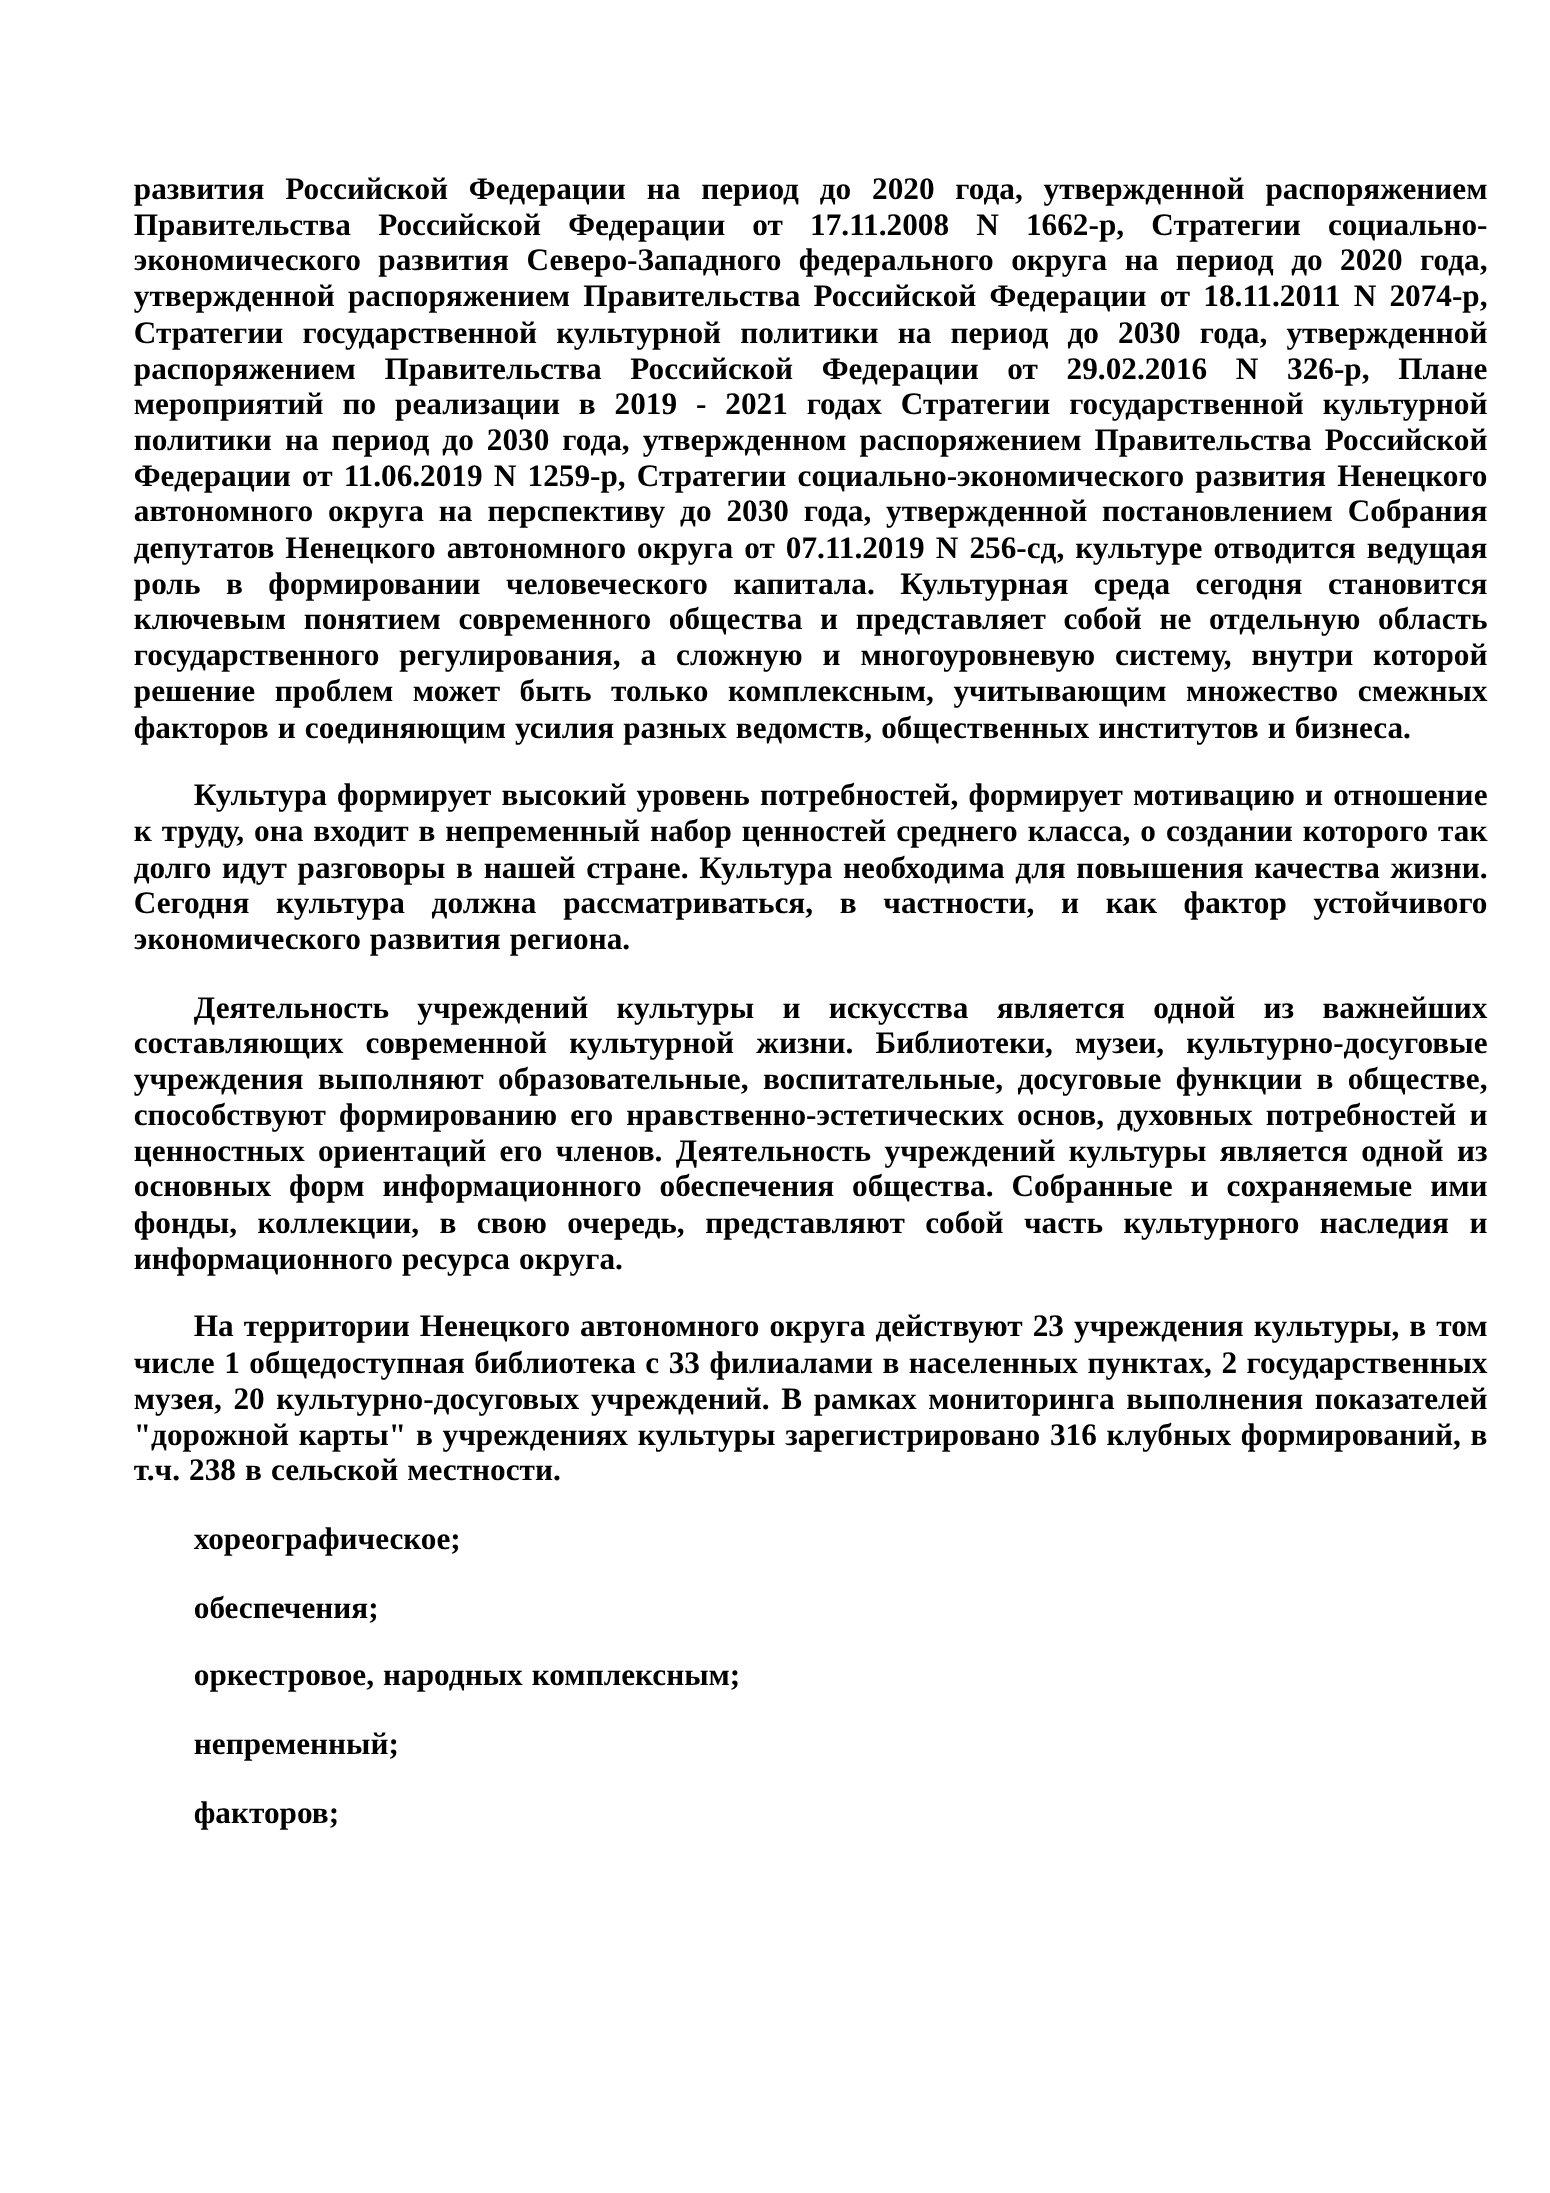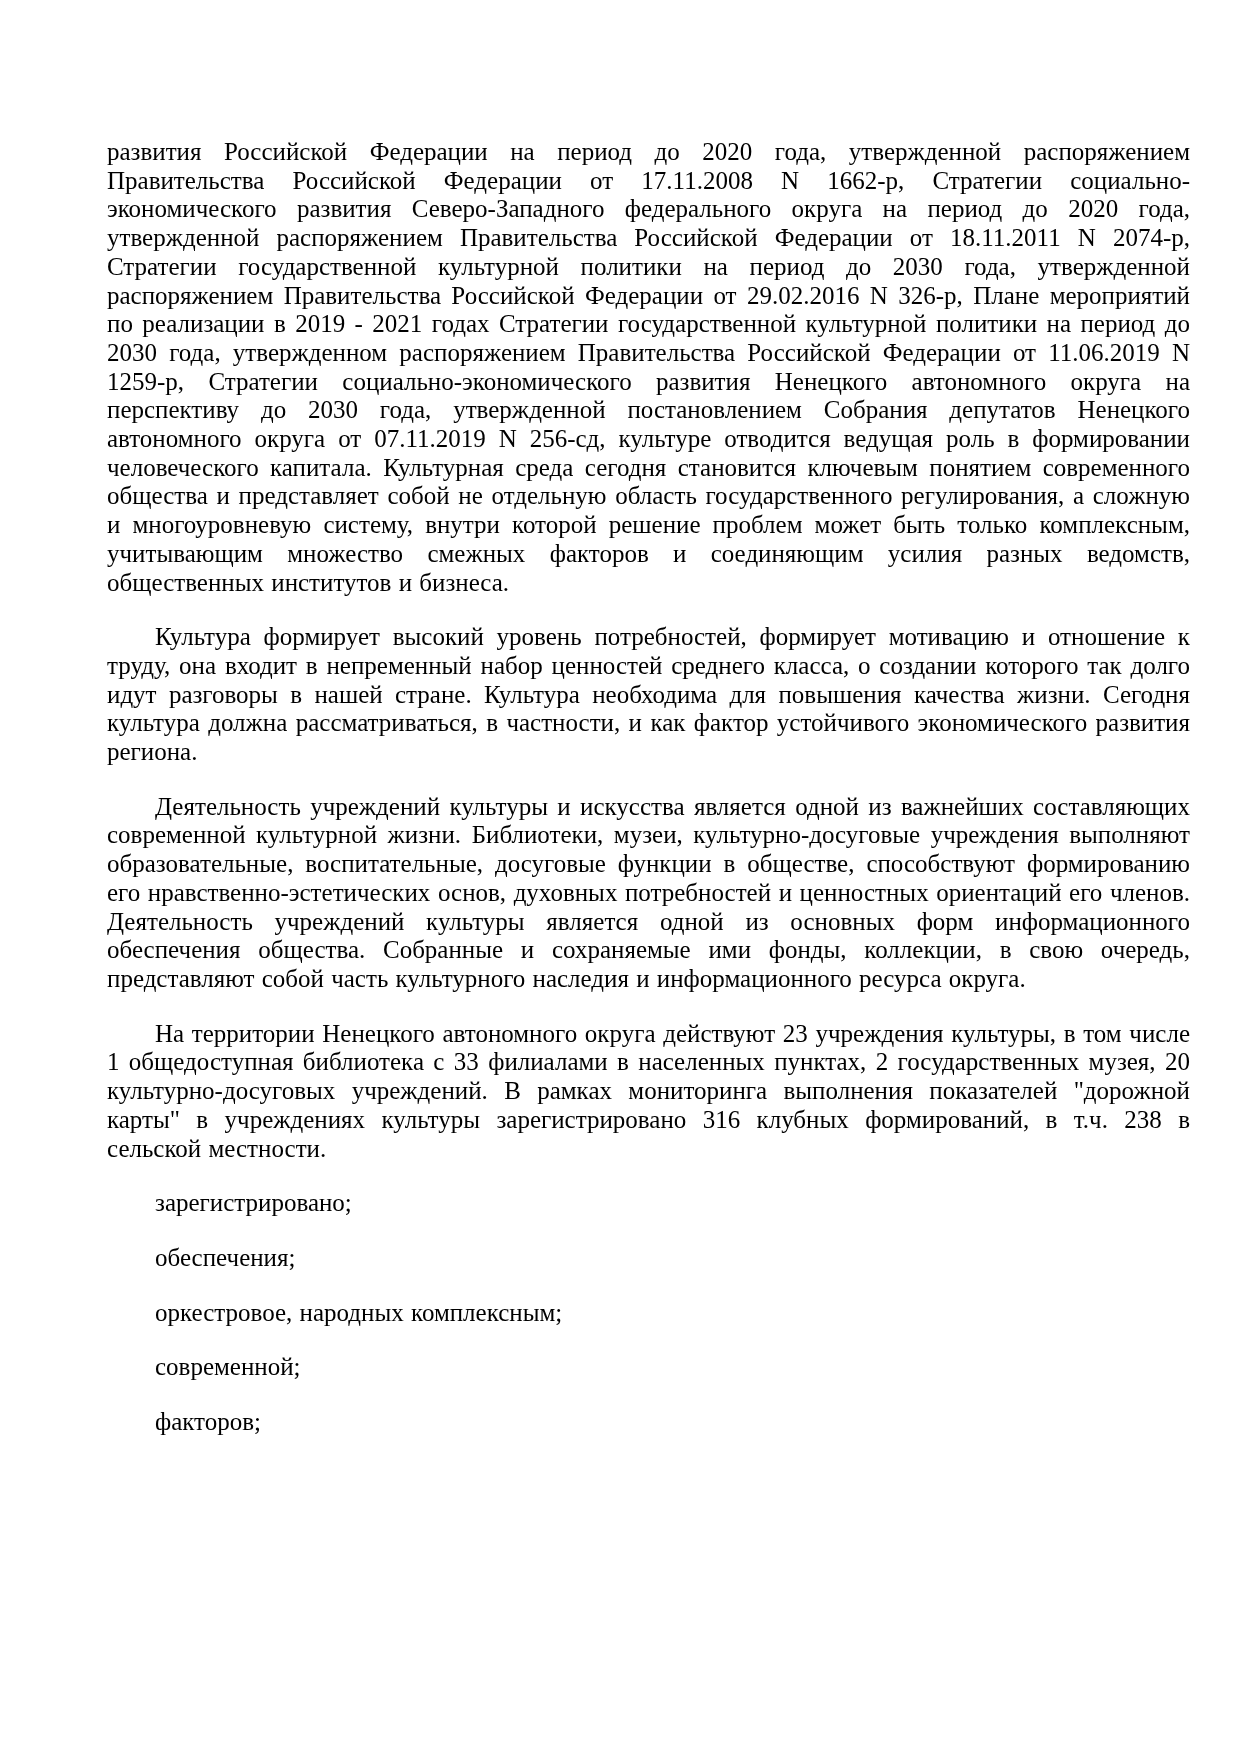--- a/index.html
+++ b/index.html
@@ -1,16 +1,16 @@
 <!DOCTYPE html>
 <html lang="ru"><head>
 <meta charset="utf-8">
 <title>Document page</title>
 <style>
-  * { box-sizing: border-box; }
+  * { box-sizing: border-box; font-weight: bold; }
   html, body {
     margin: 0;
     padding: 0;
     background: #ffffff;
   }
   .page {
     position: relative;
     width: 1240px;
     height: 1754px;
     margin: 0 auto;
@@ -43,19 +43,19 @@
 </style>
 </head>
 <body>
 
 <div class="page">
   <div class="doc-body">
     <p class="para first">развития Российской Федерации на период до 2020 года, утвержденной распоряжением Правительства Российской Федерации от 17.11.2008 N 1662-р, Стратегии социально-экономического развития Северо-Западного федерального округа на период до 2020 года, утвержденной распоряжением Правительства Российской Федерации от 18.11.2011 N 2074-р, Стратегии государственной культурной политики на период до 2030 года, утвержденной распоряжением Правительства Российской Федерации от 29.02.2016 N 326-р, Плане мероприятий по реализации в 2019 - 2021 годах Стратегии государственной культурной политики на период до 2030 года, утвержденном распоряжением Правительства Российской Федерации от 11.06.2019 N 1259-р, Стратегии социально-экономического развития Ненецкого автономного округа на перспективу до 2030 года, утвержденной постановлением Собрания депутатов Ненецкого автономного округа от 07.11.2019 N 256-сд, культуре отводится ведущая роль в формировании человеческого капитала. Культурная среда сегодня становится ключевым понятием современного общества и представляет собой не отдельную область государственного регулирования, а сложную и многоуровневую систему, внутри которой решение проблем может быть только комплексным, учитывающим множество смежных факторов и соединяющим усилия разных ведомств, общественных институтов и бизнеса.</p>
     <p class="para">Культура формирует высокий уровень потребностей, формирует мотивацию и отношение к труду, она входит в непременный набор ценностей среднего класса, о создании которого так долго идут разговоры в нашей стране. Культура необходима для повышения качества жизни. Сегодня культура должна рассматриваться, в частности, и как фактор устойчивого экономического развития региона.</p>
     <p class="para">Деятельность учреждений культуры и искусства является одной из важнейших составляющих современной культурной жизни. Библиотеки, музеи, культурно-досуговые учреждения выполняют образовательные, воспитательные, досуговые функции в обществе, способствуют формированию его нравственно-эстетических основ, духовных потребностей и ценностных ориентаций его членов. Деятельность учреждений культуры является одной из основных форм информационного обеспечения общества. Собранные и сохраняемые ими фонды, коллекции, в свою очередь, представляют собой часть культурного наследия и информационного ресурса округа.</p>
     <p class="para">На территории Ненецкого автономного округа действуют 23 учреждения культуры, в том числе 1 общедоступная библиотека с 33 филиалами в населенных пунктах, 2 государственных музея, 20 культурно-досуговых учреждений. В рамках мониторинга выполнения показателей "дорожной карты" в учреждениях культуры зарегистрировано 316 клубных формирований, в т.ч. 238 в сельской местности.</p>
-    <p class="para item">зарегистрировано;</p>
+    <p class="para item">хореографическое;</p>
     <p class="para item">обеспечения;</p>
     <p class="para item">оркестровое, народных комплексным;</p>
-    <p class="para item">современной;</p>
+    <p class="para item">непременный;</p>
     <p class="para item">факторов;</p>
   </div>
 </div>
 
 </body></html>

